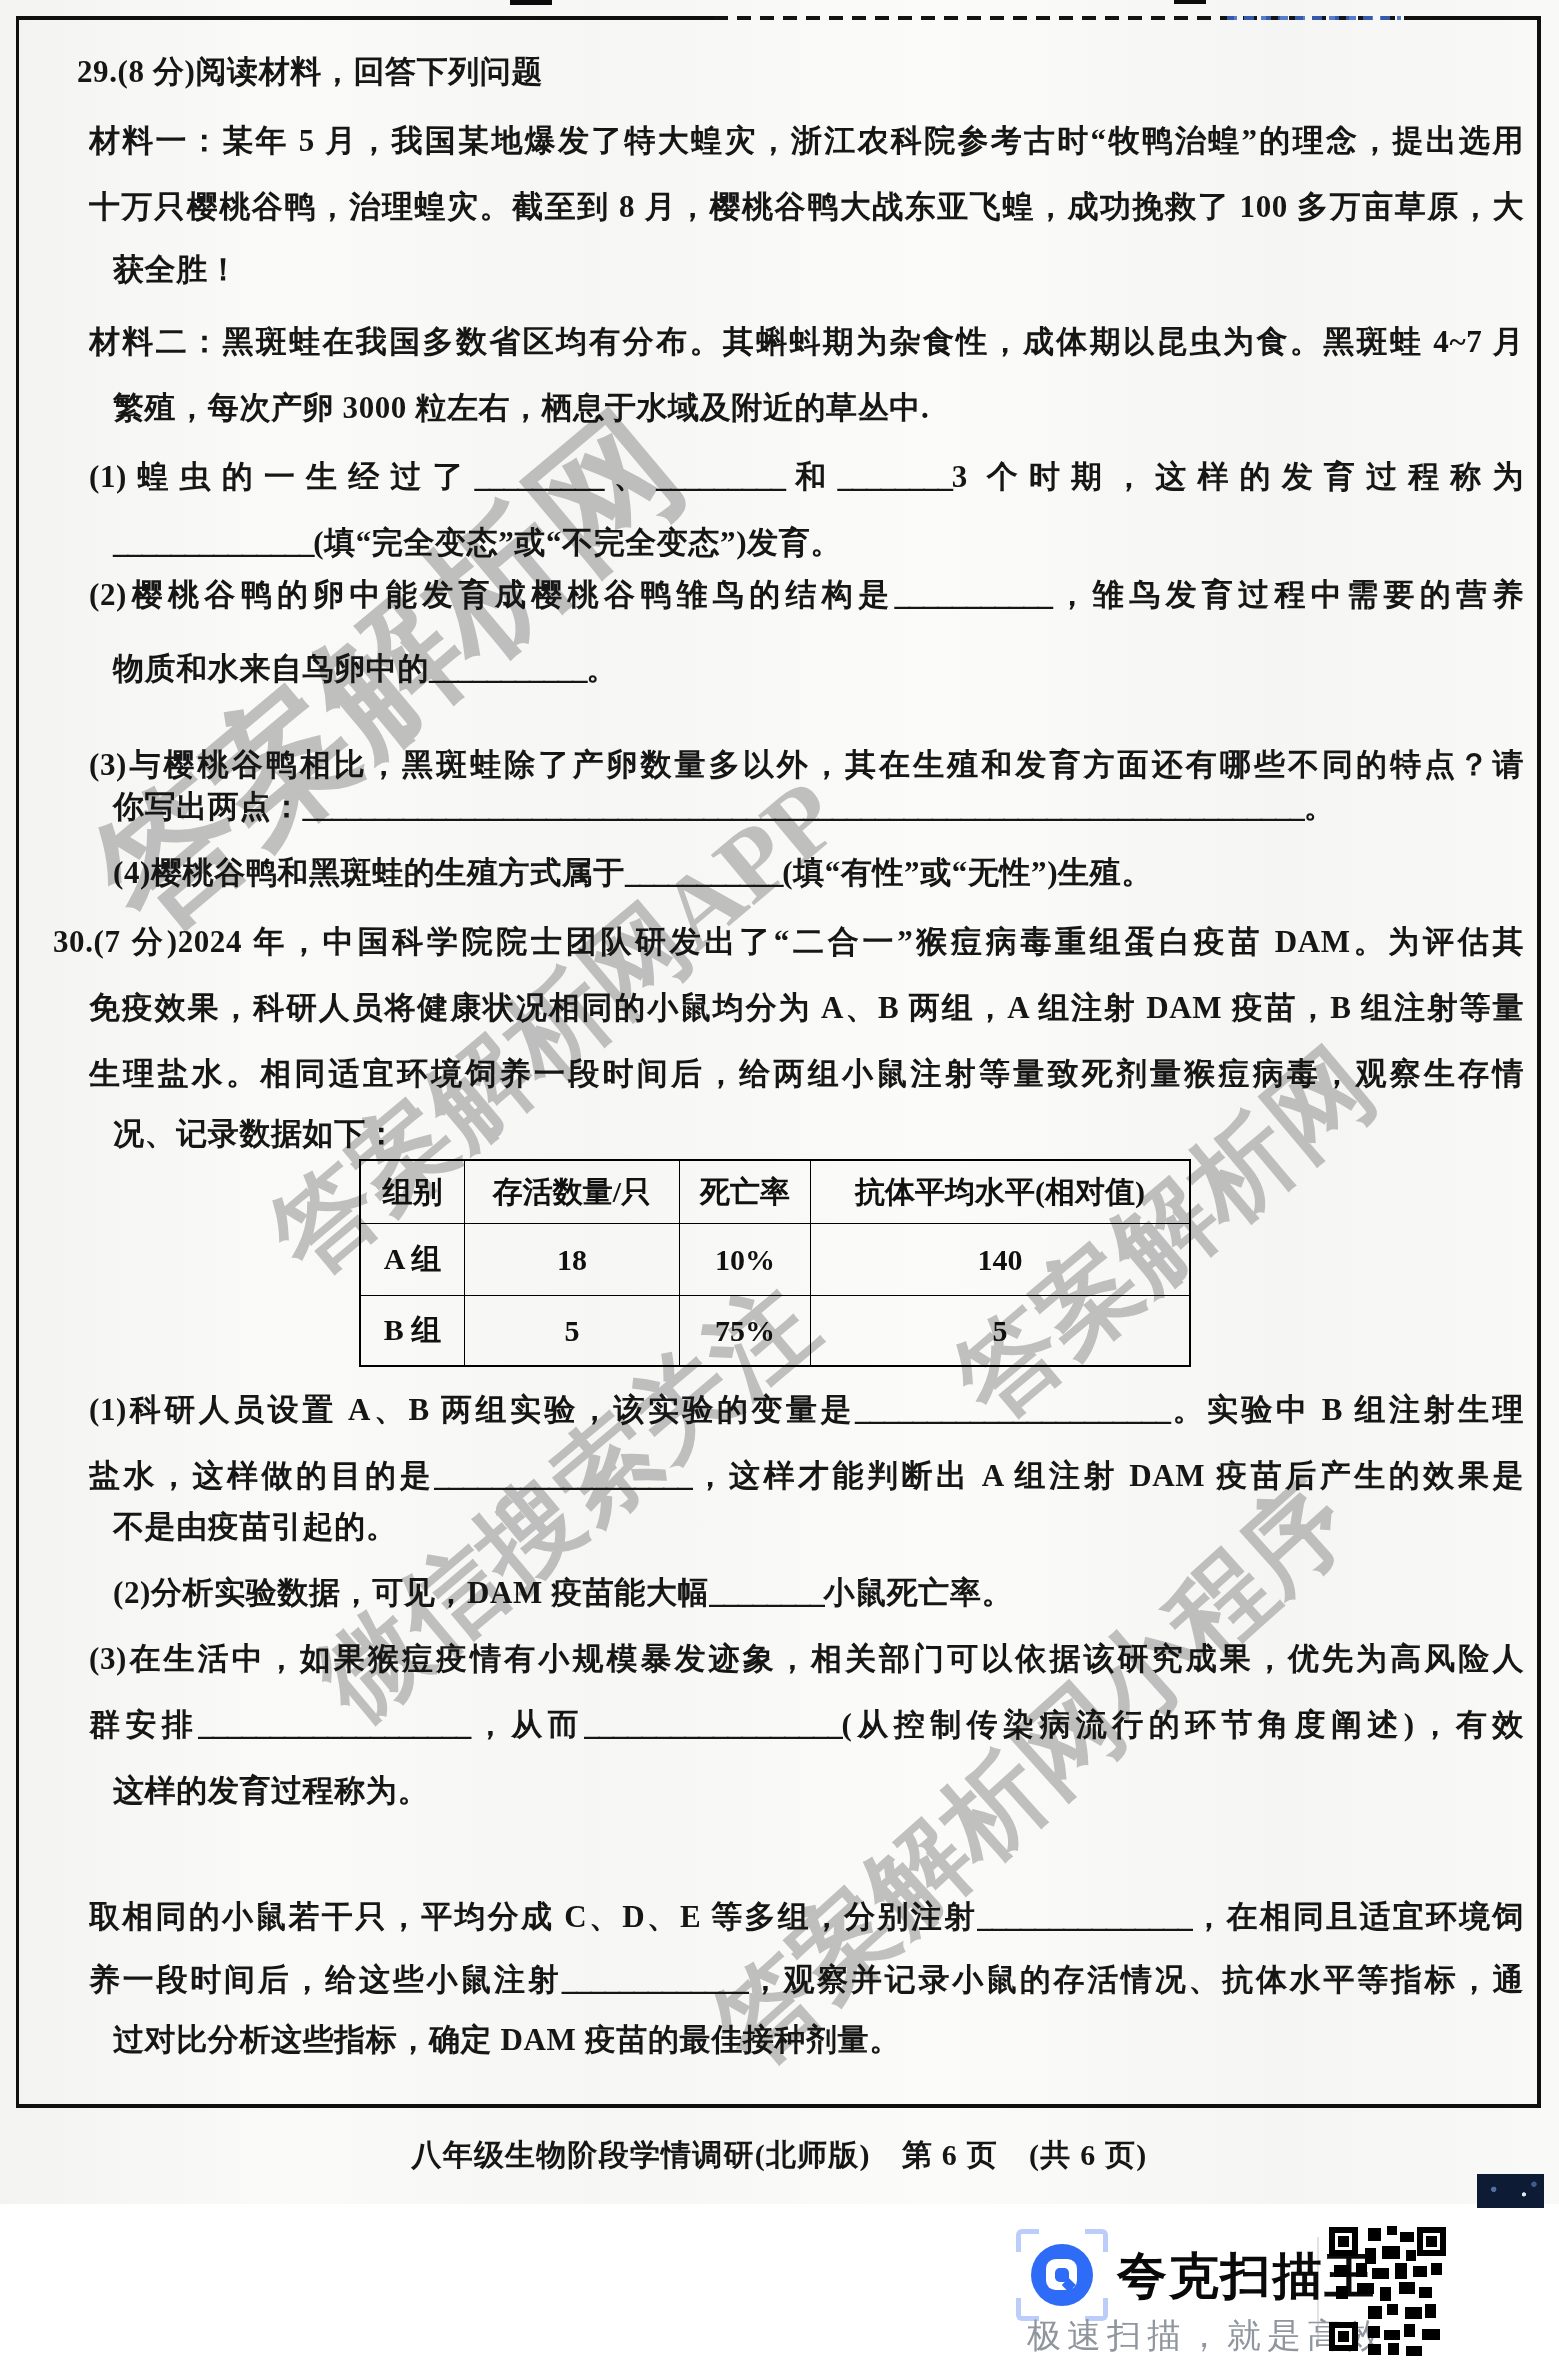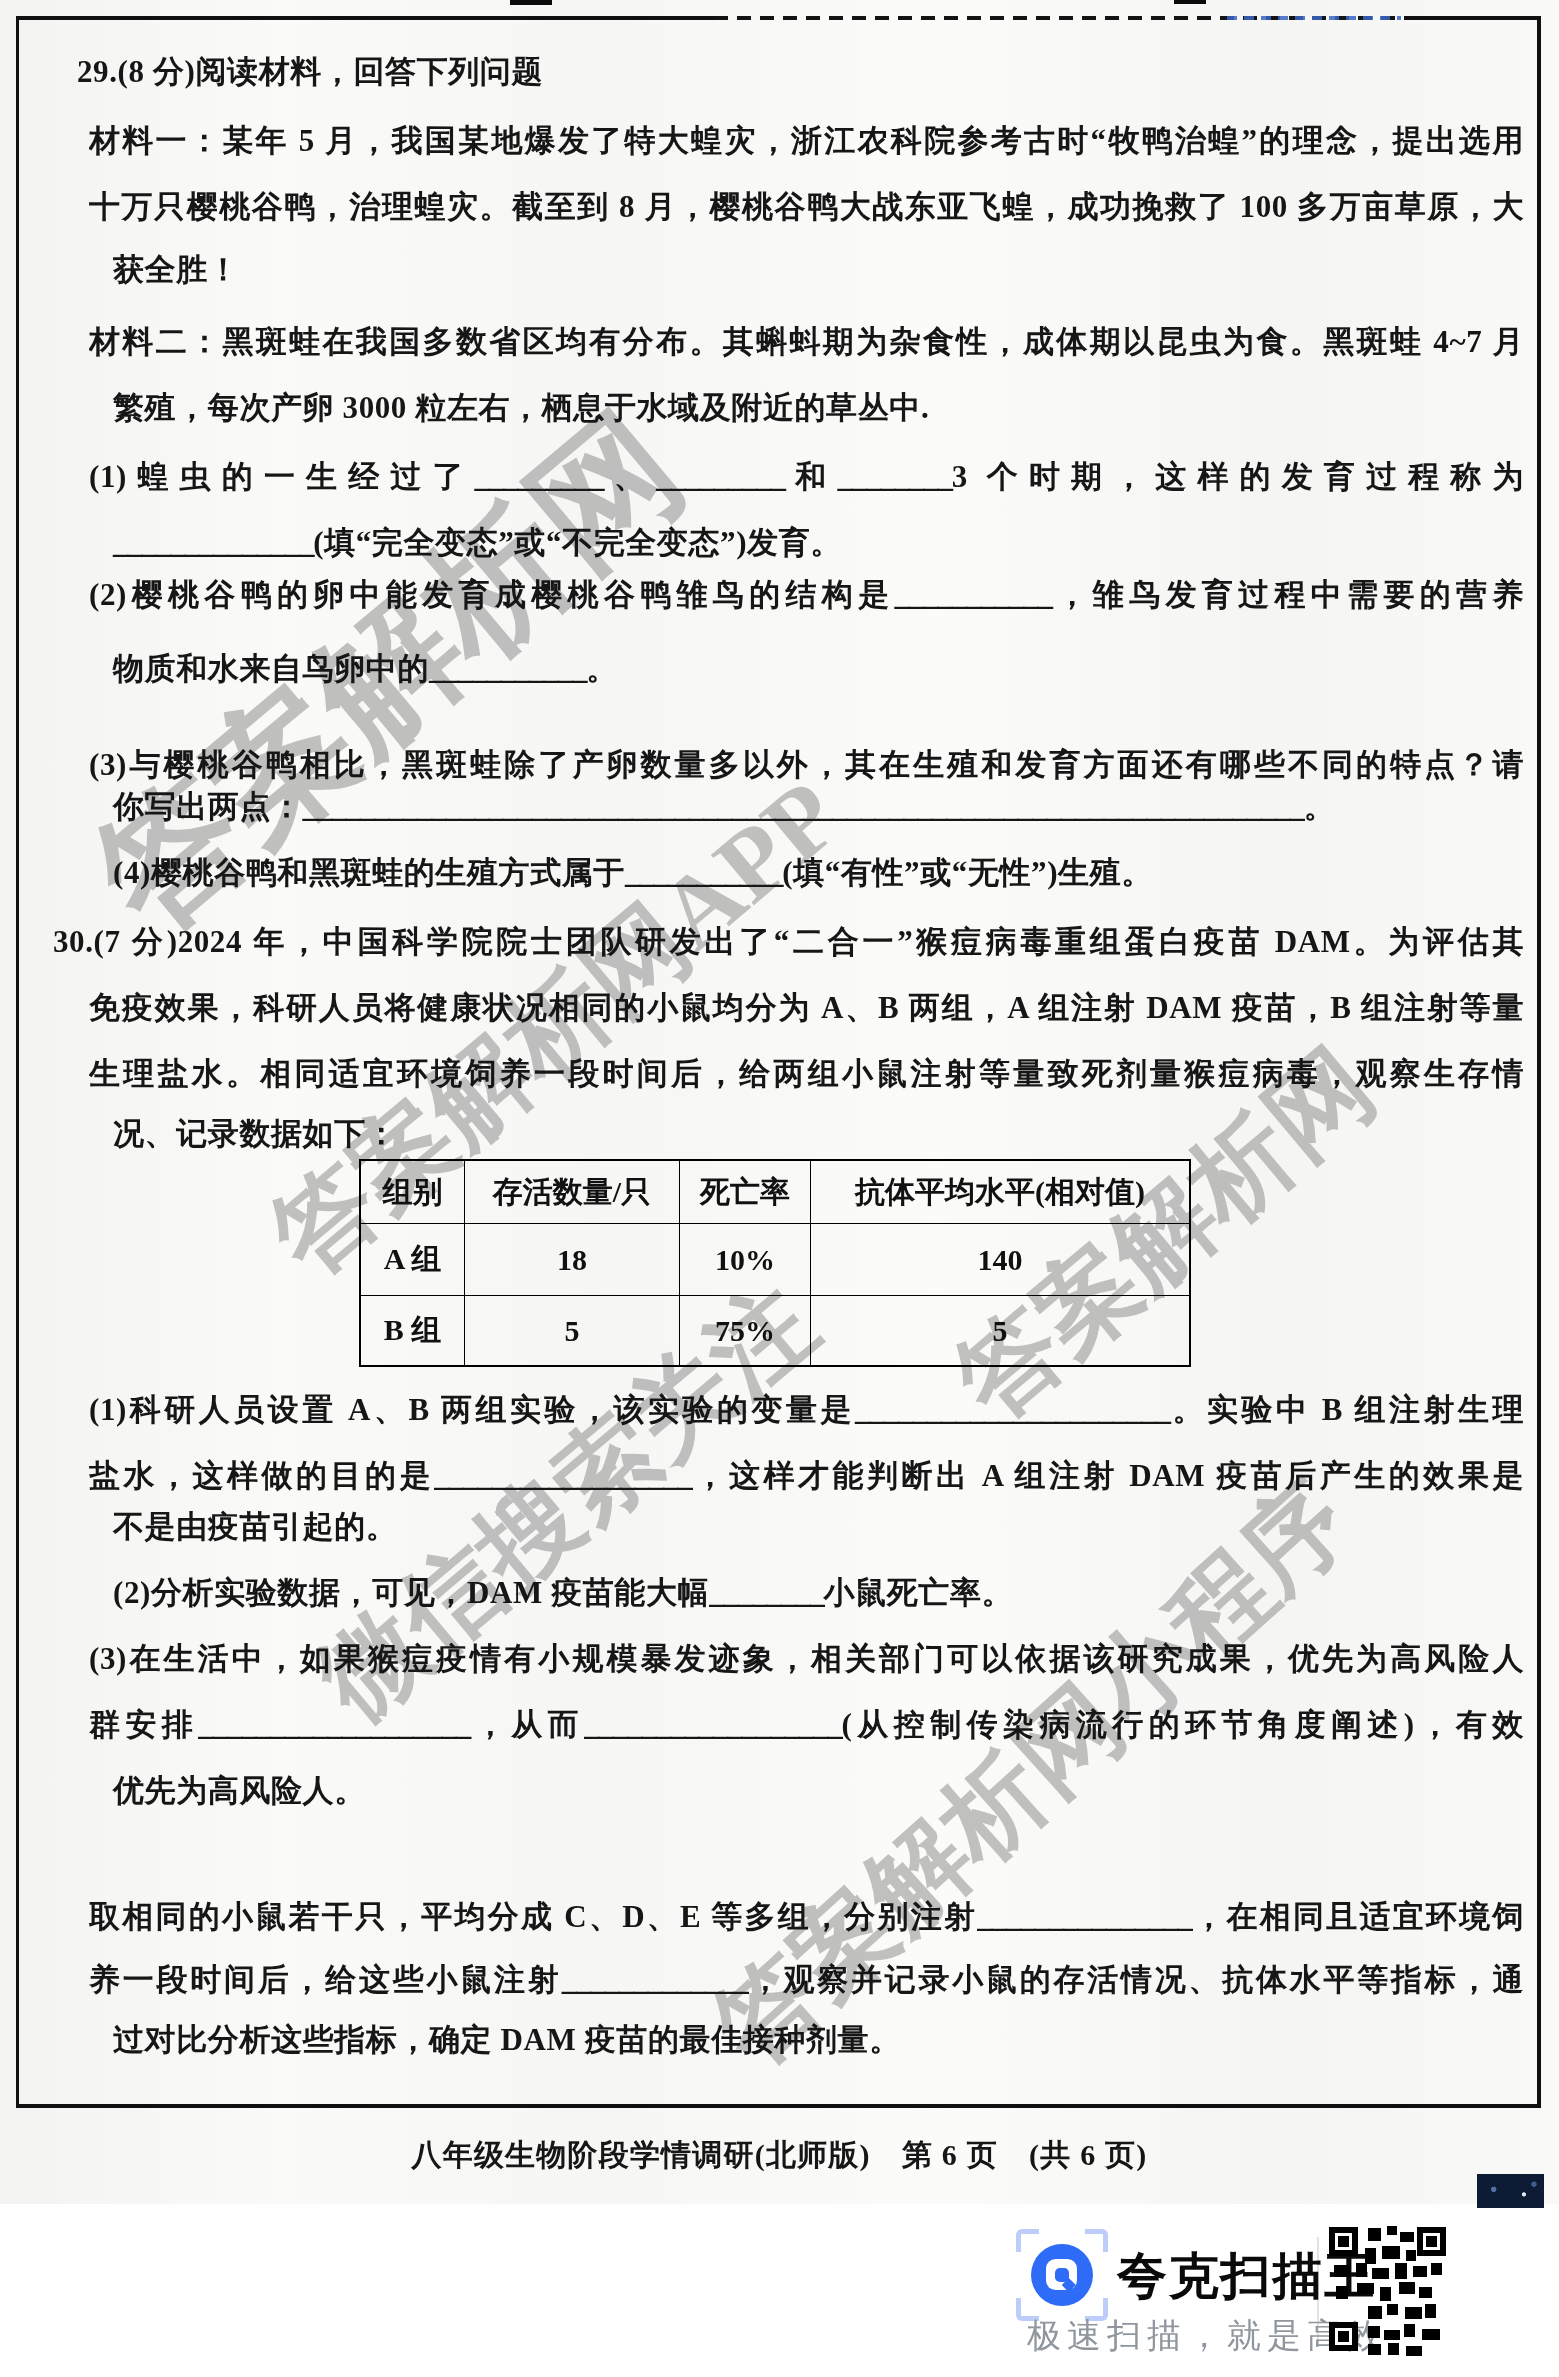--- a/index.html
+++ b/index.html
@@ -130,21 +130,21 @@
     <div class="cell">75%</div>
     <div class="cell">5</div>
   </div>
 
   <div class="line j" style="top:1391px;">(1)科研人员设置 A、B 两组实验，该实验的变量是<span class="bl">______________________</span>。实验中 B 组注射生理</div>
   <div class="line j" style="top:1457px;">盐水，这样做的目的是<span class="bl">__________________</span>，这样才能判断出 A 组注射 DAM 疫苗后产生的效果是</div>
   <div class="line short" style="top:1508px;">不是由疫苗引起的。</div>
   <div class="line short" style="top:1574px;">(2)分析实验数据，可见，DAM 疫苗能大幅<span class="bl">________</span>小鼠死亡率。</div>
   <div class="line j" style="top:1640px;">(3)在生活中，如果猴痘疫情有小规模暴发迹象，相关部门可以依据该研究成果，优先为高风险人</div>
   <div class="line j" style="top:1706px;">群安排<span class="bl">___________________</span>，从而<span class="bl">__________________</span>(从控制传染病流行的环节角度阐述)，有效</div>
-  <div class="line short" style="top:1772px;">优先为高风险人。</div>
+  <div class="line short" style="top:1772px;">这样的发育过程称为。</div>
   <div class="line j" style="top:1898px;">取相同的小鼠若干只，平均分成 C、D、E 等多组，分别注射<span class="bl">_______________</span>，在相同且适宜环境饲</div>
   <div class="line j" style="top:1961px;">养一段时间后，给这些小鼠注射<span class="bl">_____________</span>，观察并记录小鼠的存活情况、抗体水平等指标，通</div>
   <div class="line short" style="top:2021px;">过对比分析这些指标，确定 DAM 疫苗的最佳接种剂量。</div>
 
   <div id="footer">八年级生物阶段学情调研(北师版)　第 6 页　(共 6 页)</div>
 
   <div id="navyrect"></div>
 
   <div id="lgbox">
     <span class="lb tl"></span>

